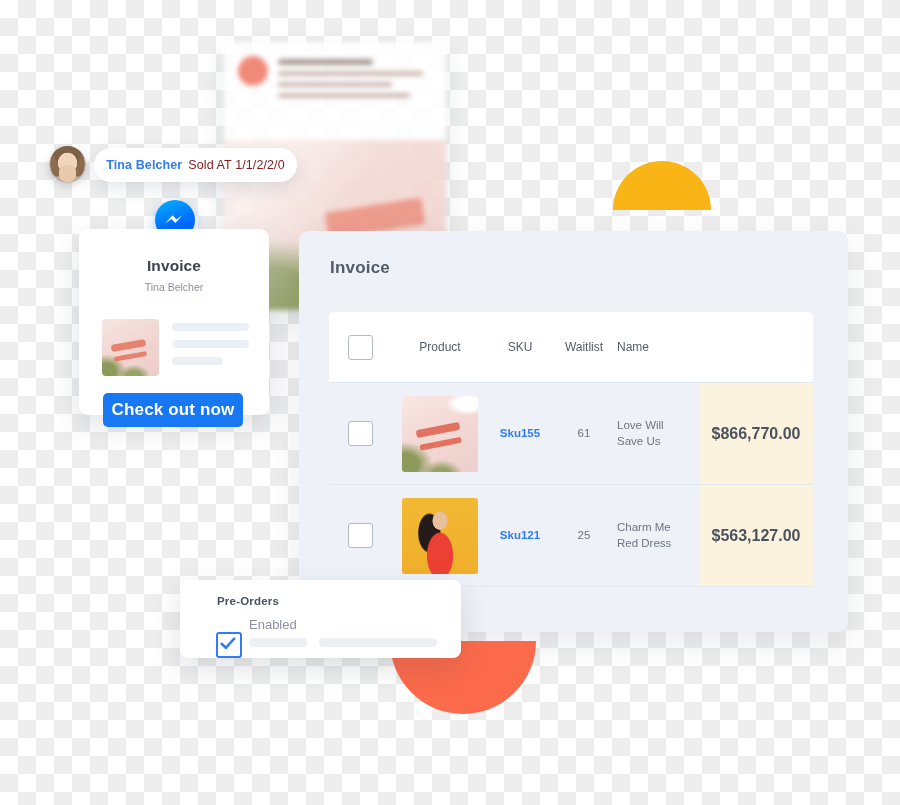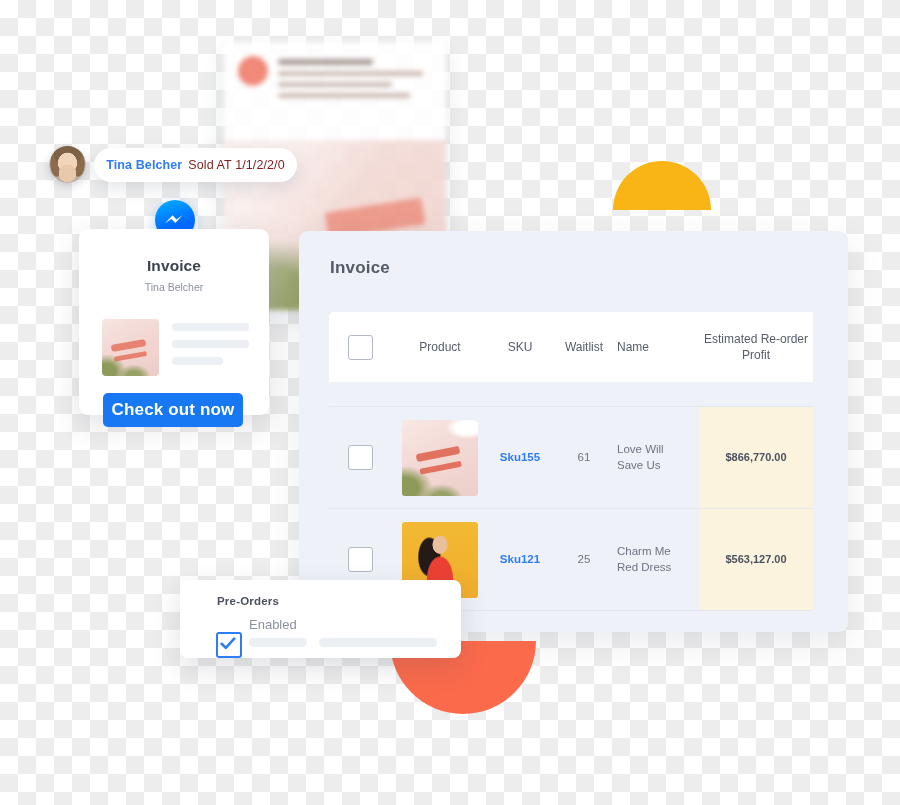--- a/index.html
+++ b/index.html
@@ -135,40 +135,40 @@
   }
   .table{position:absolute;left:30px;top:81px;width:484px;}
   .thead{
     display:flex;align-items:center;background:#ffffff;height:70px;
     border-radius:5px 5px 0 0;
   }
   .trow{
     display:flex;align-items:center;background:#eef1f7;height:101px;
     border-bottom:1px solid #e3e8ef;
   }
-  .trow.first{border-top:1px solid #e3e8ef;margin-top:24px;}
+  .trow.first{border-top:1px solid #e3e8ef;}
   .c-check{width:62px;display:flex;justify-content:center;align-items:center;flex:none;}
   .c-prod{width:98px;display:flex;justify-content:center;align-items:center;flex:none;}
   .c-sku{width:62px;text-align:center;flex:none;}
   .c-wait{width:66px;text-align:center;flex:none;}
   .c-name{width:82px;text-align:left;flex:none;}
   .c-profit{
     width:114px;text-align:center;flex:none;align-self:stretch;
     display:flex;align-items:center;justify-content:center;
   }
   .thead .c-profit{background:#ffffff;}
   .trow .c-profit{background:#fbf3dd;}
   .chk{
     width:23px;height:23px;border:1.5px solid #b4bac4;border-radius:3px;
     background:#ffffff;cursor:pointer;
   }
   .th{font-size:12px;color:#555d6a;line-height:1.35;}
   .td{font-size:11.5px;color:#6d7480;line-height:1.35;}
   .td.sku{color:#2f7df6;font-weight:700;font-size:11.5px;}
-  .td.profit{color:#4b525e;font-weight:700;font-size:11px;}
+  .td.profit{color:#4b525e;font-weight:700;font-size:16px;}
   .thumb-shirt{
     width:76px;height:76px;border-radius:3px;position:relative;overflow:hidden;
     background:
       radial-gradient(ellipse 42px 34px at 4% 90%, #8d9a5a 0 32%, rgba(141,154,90,0) 66%),
       radial-gradient(ellipse 34px 24px at 52% 104%, #97a267 0 28%, rgba(151,162,103,0) 64%),
       radial-gradient(ellipse 30px 16px at 86% 10%, #ffffff 0 40%, rgba(255,255,255,0) 72%),
       linear-gradient(155deg,#f8e8e4 0%,#f3d9d5 46%,#eccfcb 100%);
   }
   .thumb-shirt:after{
     content:"";position:absolute;left:18%;top:40%;width:58%;height:8px;
@@ -235,21 +235,20 @@
     <div class="table">
 
       <div class="thead">
         <div class="c-check">
           <div class="chk"></div>
         </div>
         <div class="c-prod th">Product</div>
         <div class="c-sku th">SKU</div>
         <div class="c-wait th">Waitlist</div>
         <div class="c-name th">Name</div>
-        <div class="c-profit th">Estimated Re-order Profit</div>
       </div>
 
       <div class="trow first" style="background: rgb(238, 241, 247);">
         <div class="c-check">
           <div class="chk"></div>
         </div>
         <div class="c-prod">
           <div class="thumb-shirt"></div>
         </div>
         <div class="c-sku td sku" style="color: rgb(47, 125, 246);">Sku155</div>

